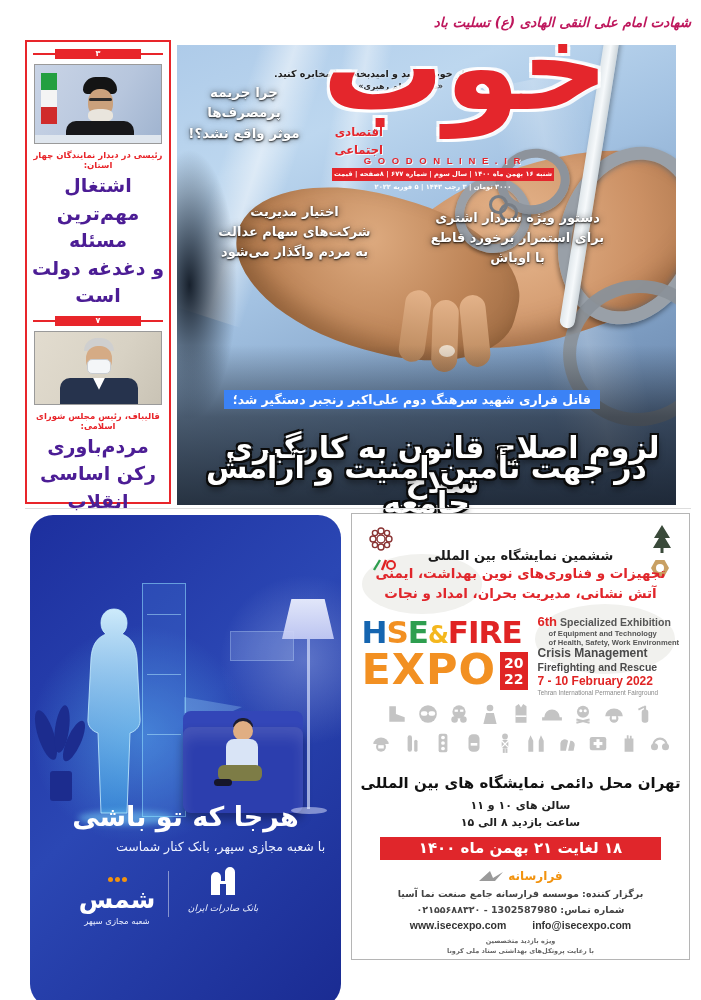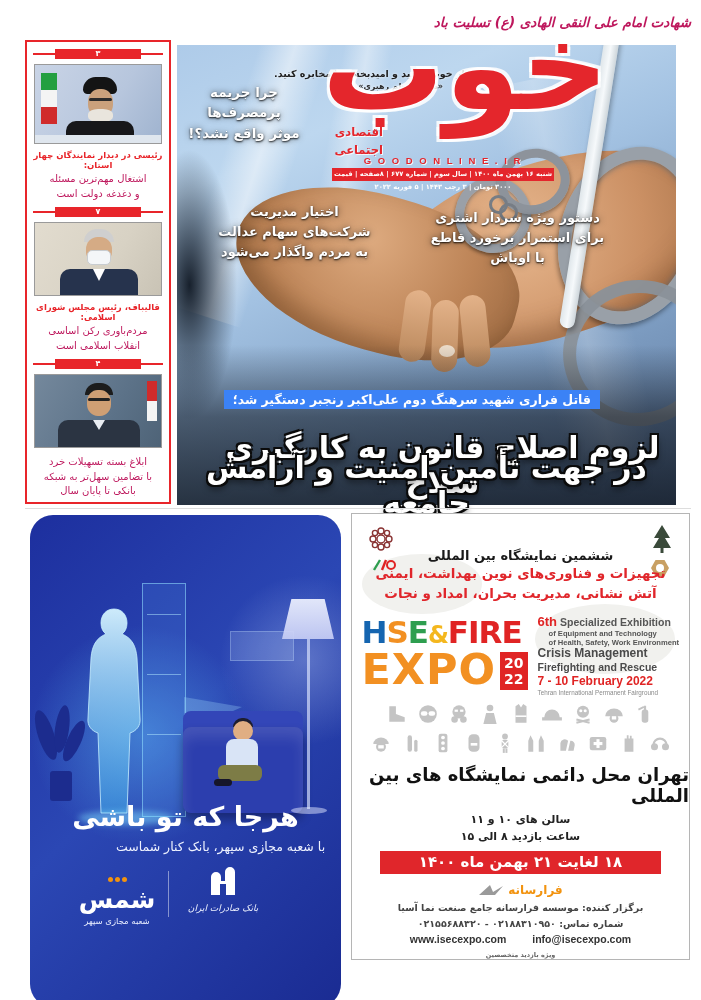--- a/index.html
+++ b/index.html
@@ -13,21 +13,21 @@
 
   
   #sidebar{left:25px;top:40px;width:146px;height:464px;border:2px solid #e8252a;background:#fff;box-sizing:border-box;padding:5px 4px;}
   .sb-item{position:relative;margin-bottom:6px;}
   .pg-bar{position:relative;height:10px;margin:2px 2px 0;}
   .pg-bar .line{position:absolute;left:0;right:0;top:4px;height:2px;background:#e8252a;}
   .pg-bar .box{position:absolute;left:50%;transform:translateX(-50%);top:0;width:86px;height:10px;background:#e8252a;
                color:#fff;font-size:8px;line-height:10px;text-align:center;font-weight:bold;}
   .sb-photo{position:relative;overflow:hidden;margin:5px auto 0;width:128px;border:1px solid #9a9a9a;box-sizing:border-box;}
   .sb-kicker{color:#e8252a;font-size:8.5px;font-weight:bold;text-align:center;margin-top:6px;}
-  .sb-headline{color:#be185d;font-size:10px;font-weight:normal;text-align:center;line-height:1.45;margin-top:2px;}
+  .sb-headline{color:#4c1d95;font-size:19px;font-weight:bold;text-align:center;line-height:1.45;margin-top:2px;}
 
   
   .ph{position:absolute;}
   .photo1{height:80px;background:linear-gradient(120deg,#c9d4e6,#b7c6dd 60%,#9fb3cf);}
   .photo2{height:74px;background:linear-gradient(120deg,#e2dccf,#d8d2c4 60%,#c9c3b5);}
   .photo3{height:74px;background:linear-gradient(120deg,#74889c,#5c7288 60%,#4e6377);}
 
   
   #mainphoto{left:177px;top:45px;width:499px;height:460px;overflow:hidden;
      background:linear-gradient(155deg,#aecbe9 0%,#bdd7ef 22%,#a3c2e2 42%,#81a1c6 68%,#5b769b 100%);}
@@ -129,21 +129,21 @@
   #expoword{font-size:43px;font-weight:bold;color:#f29022;letter-spacing:1px;line-height:.9;}
   #yearbox{background:#e02424;color:#fff;font-weight:bold;font-size:14px;line-height:1.15;padding:3px 4px;margin-left:4px;margin-top:2px;}
   #enblock{text-align:left;font-family:"Liberation Sans","DejaVu Sans",sans-serif;color:#555;width:142px;}
   #en-l1{font-size:10.5px;font-weight:bold;} #en-l1 .ed{color:#e02424;font-size:13px;font-weight:bold;}
   .en-sm{font-size:7.6px;font-weight:bold;line-height:1.25;margin-left:11px;}
   .en-md{font-size:12px;font-weight:bold;color:#4a4a4a;line-height:1.15;}
   #en-date{font-size:12px;font-weight:bold;color:#e02424;margin-top:1px;}
   #en-venue{font-size:6.3px;color:#8a8a8a;margin-top:1px;}
   .iconrow{direction:ltr;display:flex;justify-content:center;gap:9px;margin-top:7px;}
   .sicon{width:22px;height:22px;}
-  #expo-venue-fa{font-size:18px;font-weight:bold;color:#111;margin-top:10px;text-align:right;}
+  #expo-venue-fa{font-size:15px;font-weight:bold;color:#111;margin-top:20px;}
   #expo-halls{font-size:11px;font-weight:bold;color:#222;margin-top:7px;}
   #expo-hours{font-size:11px;font-weight:bold;color:#222;margin-top:4px;}
   #datebanner{margin:8px 28px 0;background:#e0262b;color:#fff;font-size:15px;font-weight:bold;height:23px;line-height:23px;}
   #farasane{direction:ltr;display:flex;justify-content:center;align-items:center;gap:4px;margin-top:9px;}
   #farasane-word{color:#f2930f;font-size:12px;font-weight:bold;}
   .expo-info{font-size:9.5px;font-weight:bold;color:#444;margin-top:5px;}
   #webrow{direction:ltr;display:flex;justify-content:center;gap:26px;font-size:10.5px;font-weight:bold;color:#333;margin-top:4px;font-family:"Liberation Sans","DejaVu Sans",sans-serif;}
   .expo-note{font-size:6.5px;font-weight:bold;color:#666;line-height:1.5;}
   #notes{margin-top:6px;}
   #covidrow{direction:ltr;display:flex;justify-content:center;gap:7px;margin-top:4px;}
@@ -497,21 +497,21 @@
       <div id="datebanner">۱۸ لغایت ۲۱ بهمن ماه ۱۴۰۰</div>
 
       <div id="farasane">
         <svg width="26" height="14" viewBox="0 0 26 14">
           <path d="M1 12L12 2l3 7 10-6-8 9z" fill="#9a9a9a"></path>
         </svg>
         <span id="farasane-word">فرارسانه</span>
       </div>
 
       <div class="expo-info">برگزار کننده: موسسه فرارسانه جامع صنعت نما آسیا</div>
-      <div class="expo-info">شماره تماس: ۰۲۱۸۸۳۱۰۹۵۰ - ۰۲۱۵۵۶۸۸۳۲۰</div>
+      <div class="expo-info">شماره تماس: 1302587980 - ۰۲۱۵۵۶۸۸۳۲۰</div>
       <div id="webrow">
         <span>www.isecexpo.com</span>
         <span>info@isecexpo.com</span>
       </div>
 
       <div id="notes">
         <div class="expo-note">ویژه بازدید متخصصین</div>
         <div class="expo-note">با رعایت پروتکل‌های بهداشتی ستاد ملی کرونا</div>
       </div>
 

